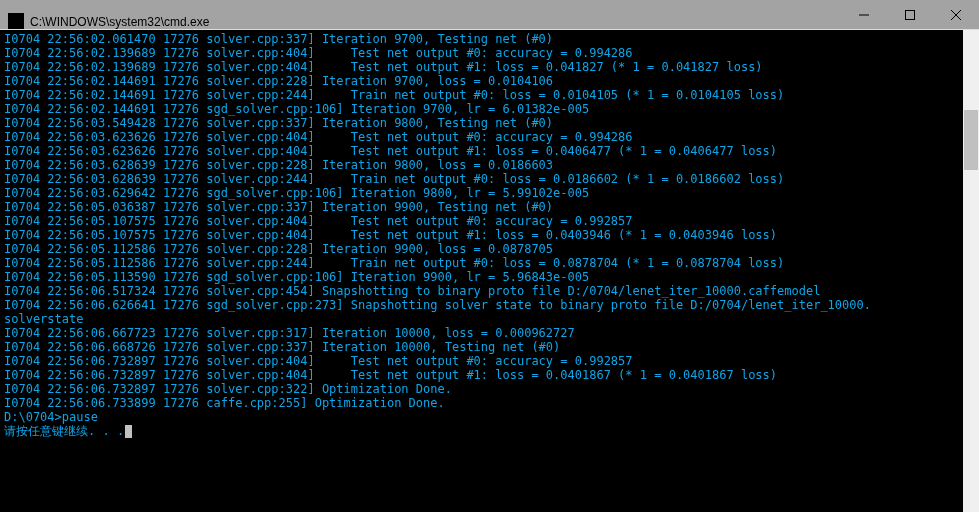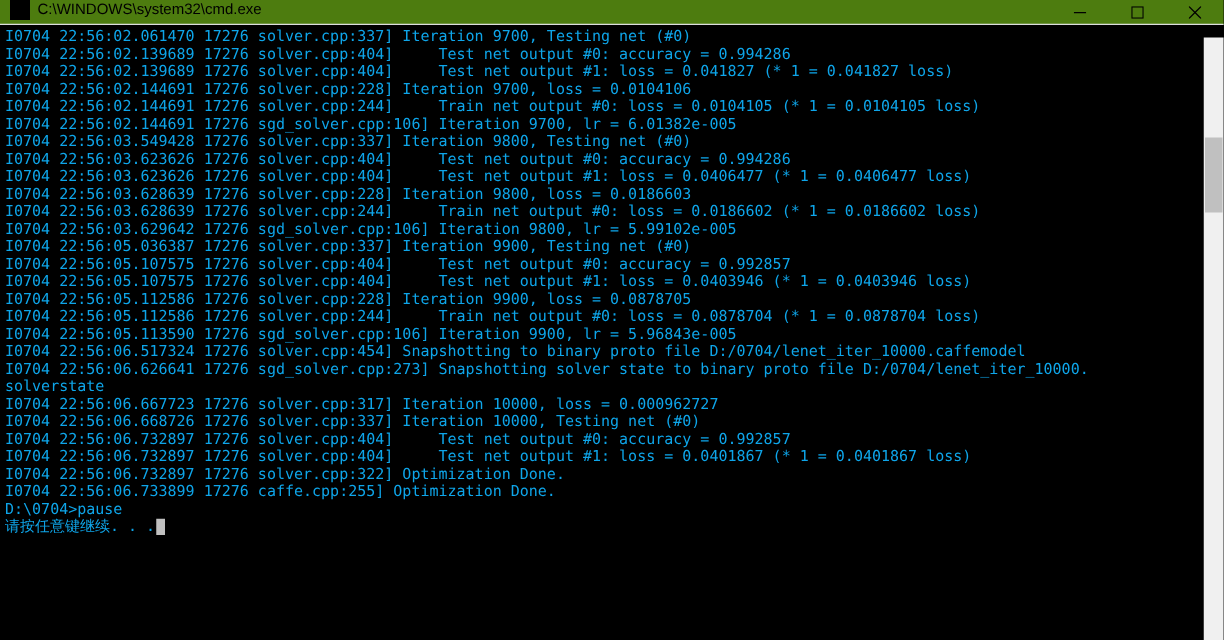--- a/index.html
+++ b/index.html
@@ -5,24 +5,24 @@
   * { margin: 0; padding: 0; box-sizing: border-box; }
   body {
     font-family: Consolas, "Courier New", monospace;
     background: #000;
     width: 979px;
     height: 512px;
     overflow: hidden;
     position: relative;
   }
   .titlebar {
-    height: 20px;
-    background: #4d7c0f;
+    height: 30px;
+    background: #a3a3a3;
     display: flex;
-    align-items: flex-start;
+    align-items: flex-end;
     border-bottom: 1px solid #ddd;
   }
   .titlebar-icon {
     width: 16px;
     height: 16px;
     margin: 0 6px 0 8px;
     background: #000;
     display: inline-block;
   }
   .titlebar-title {

